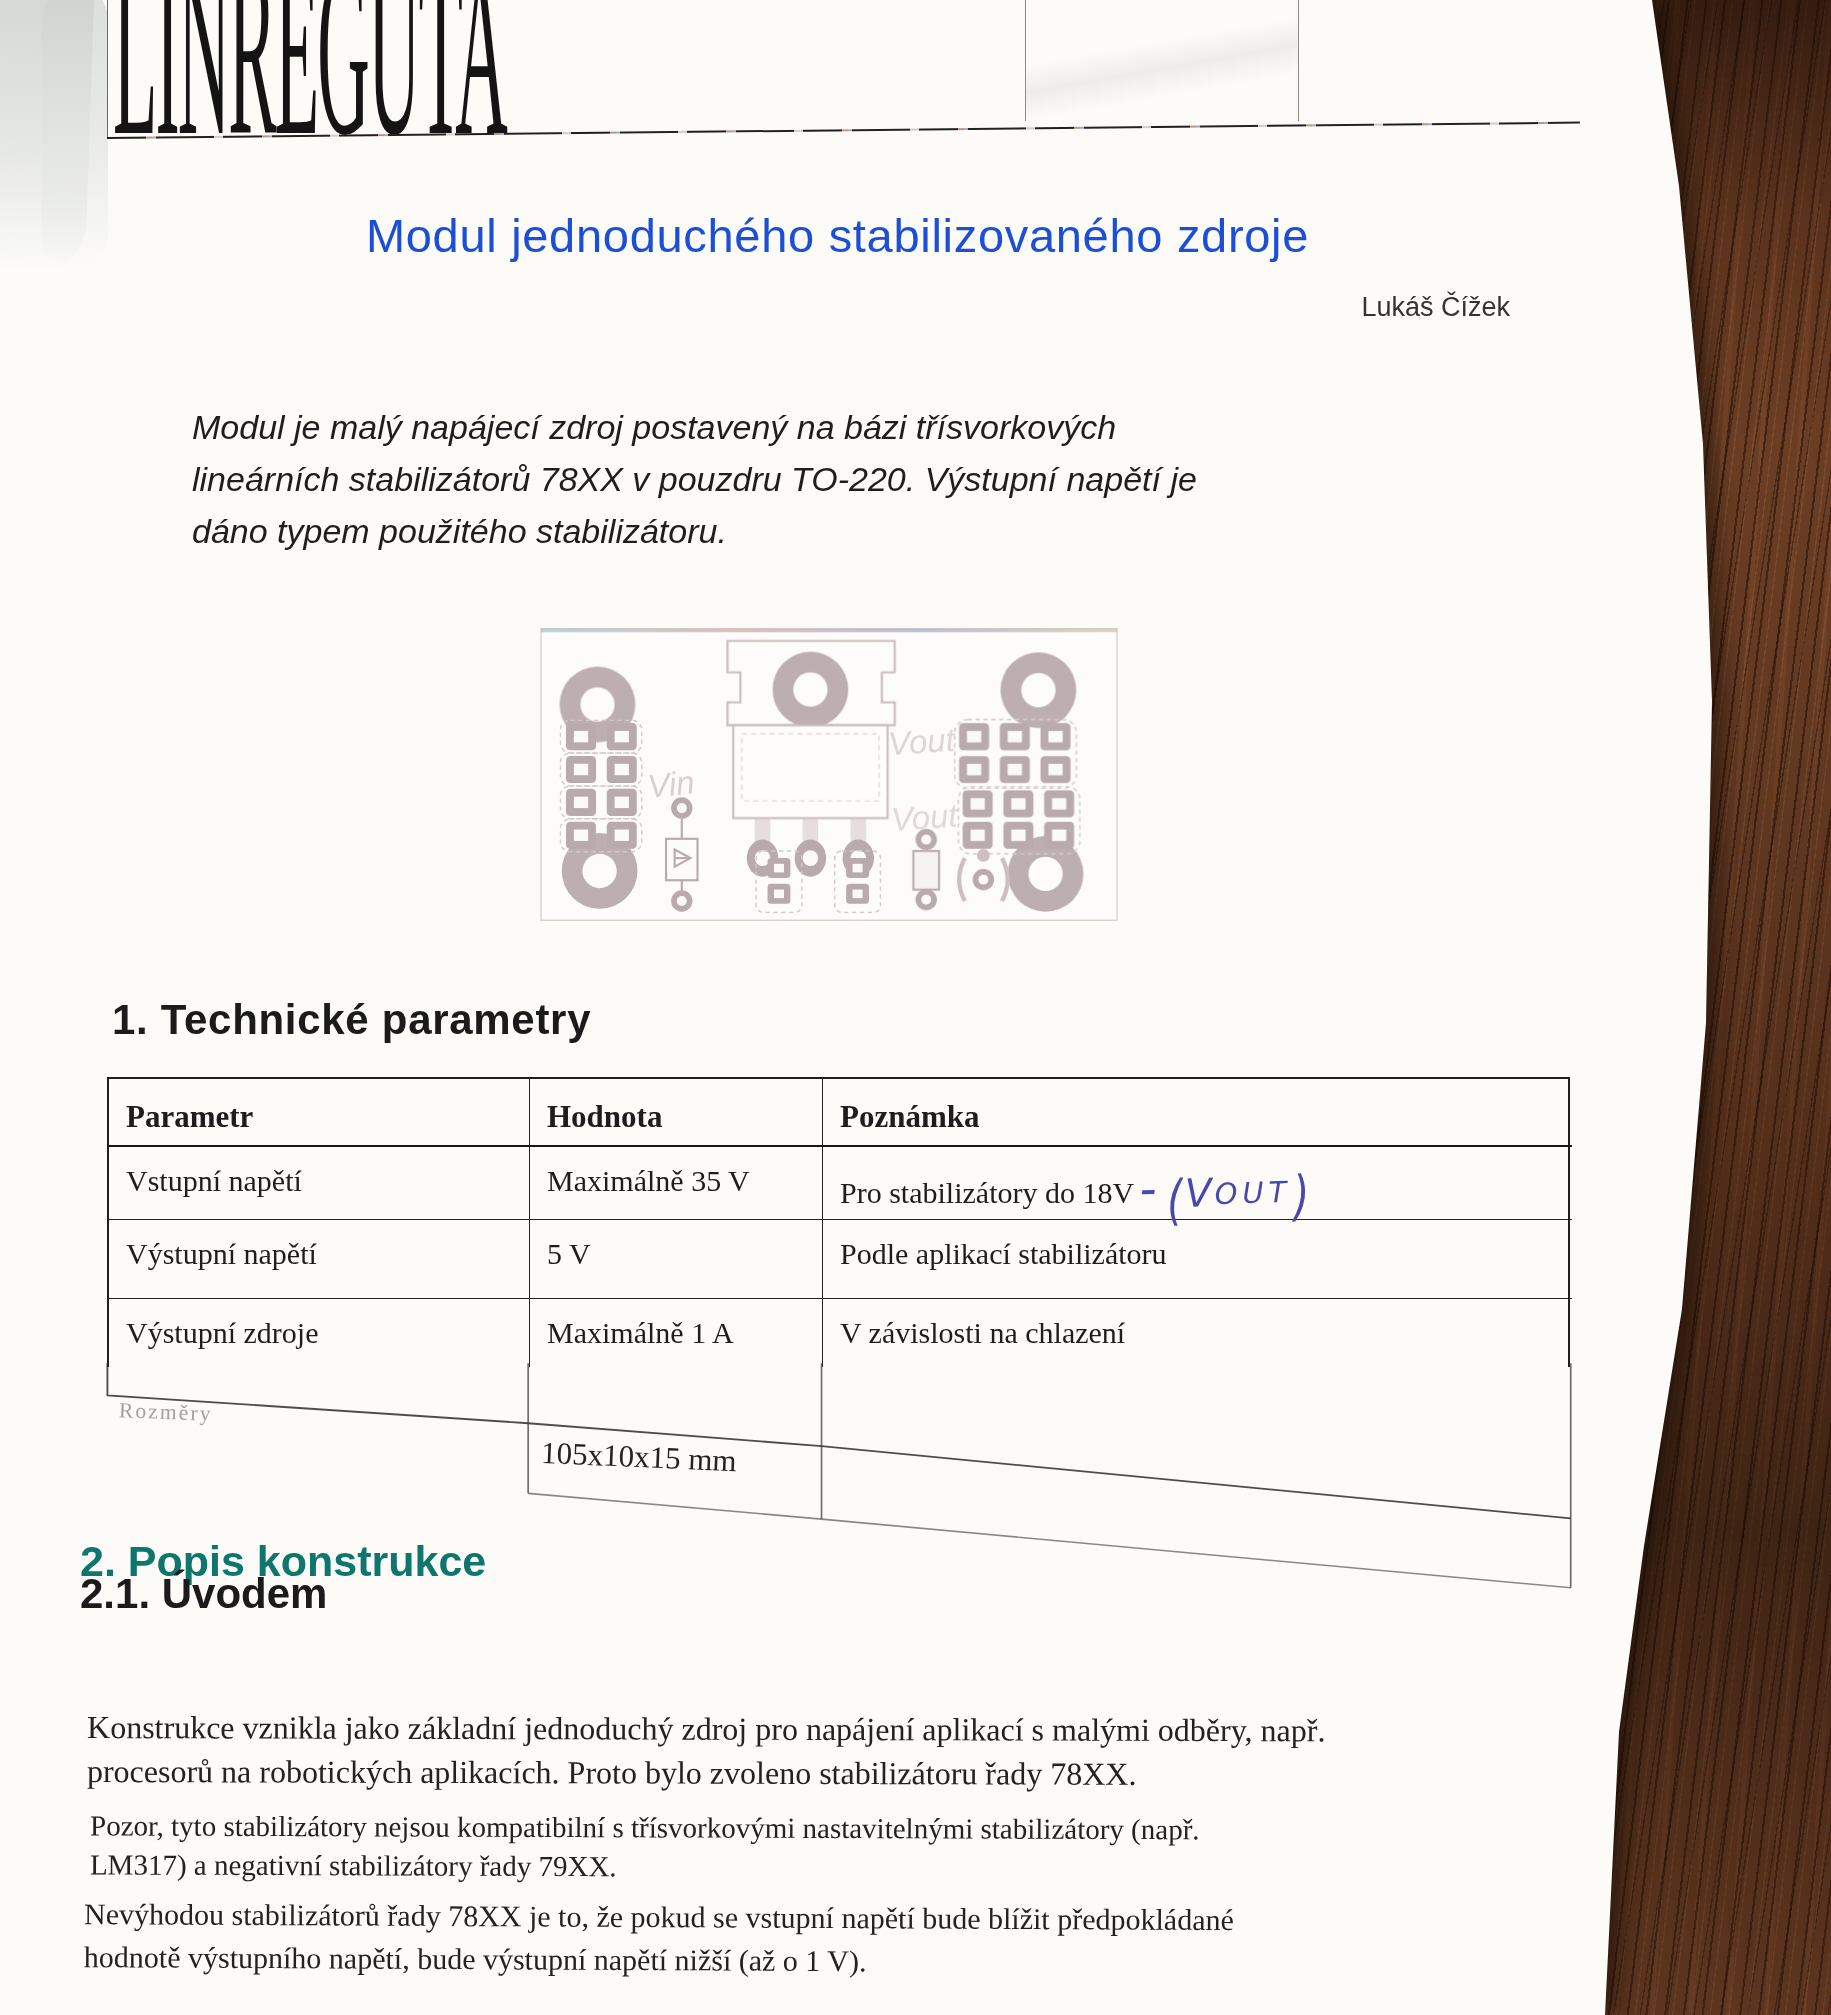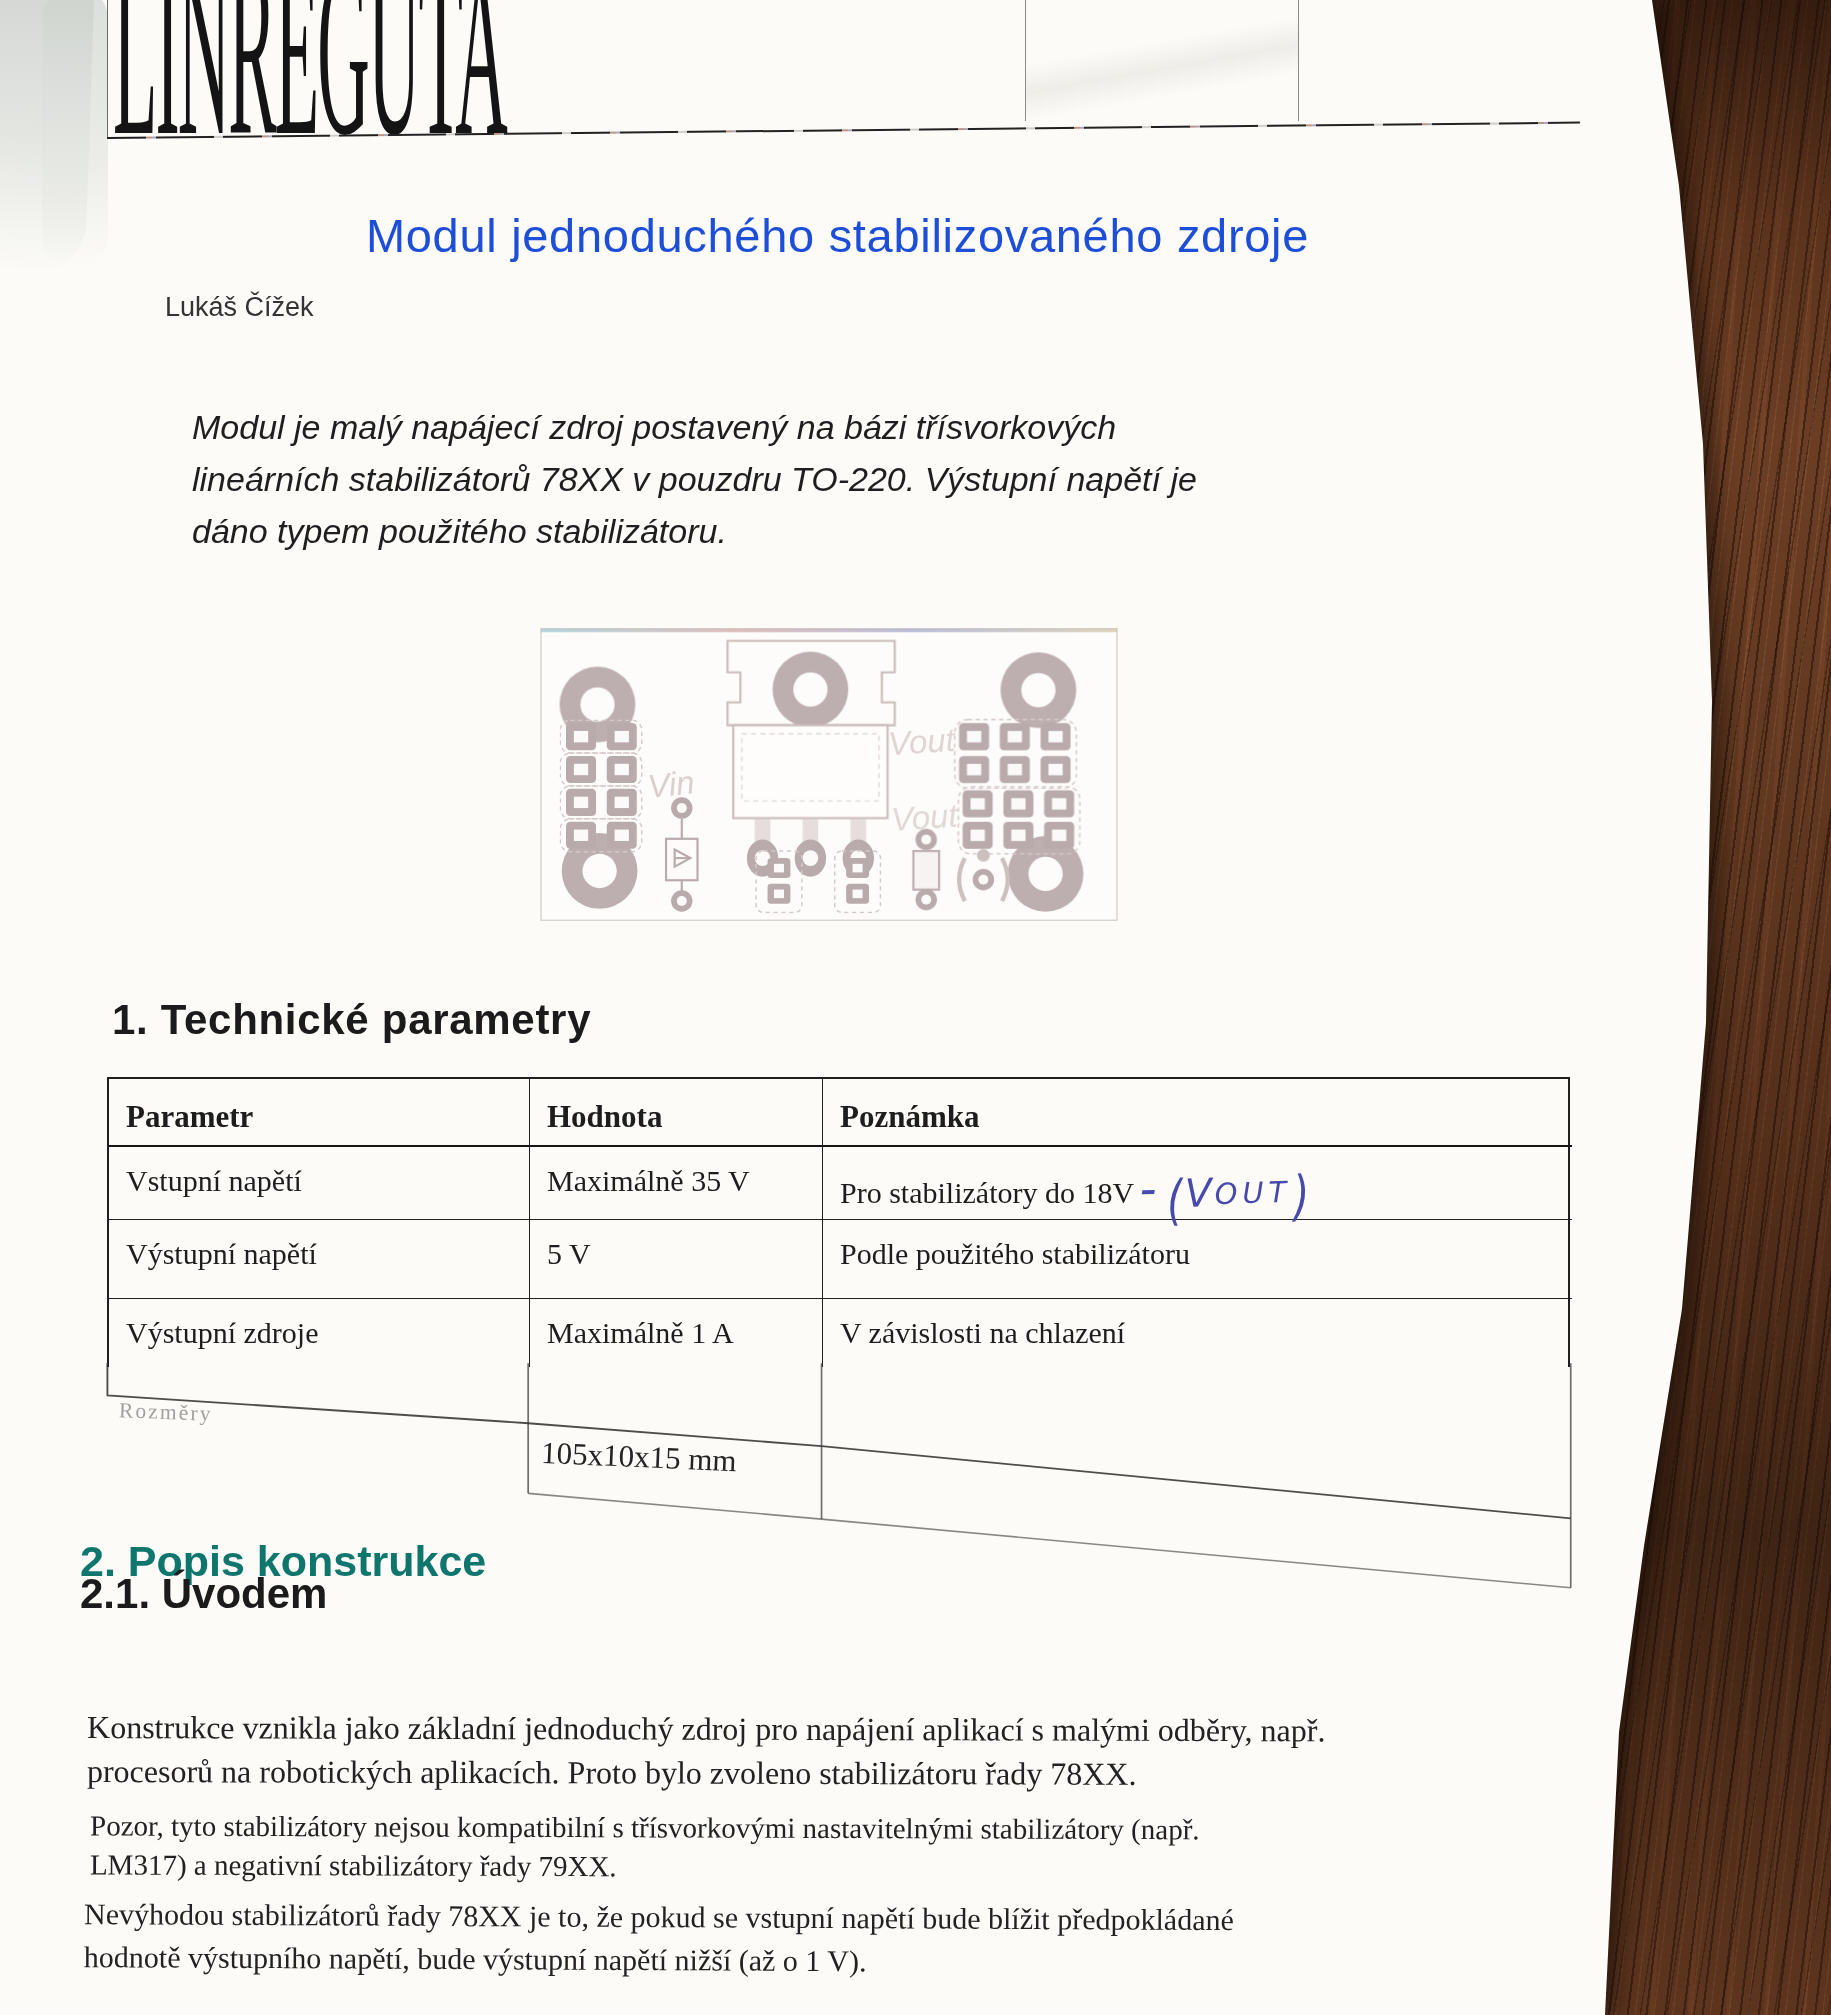--- a/index.html
+++ b/index.html
@@ -36,21 +36,21 @@
   .hbox{position:absolute;left:1025px;top:0;width:272px;height:121px;
     border-left:1.4px solid #8a8a86;border-right:1.4px solid #8a8a86;
     background:linear-gradient(170deg,transparent 38%,rgba(178,172,160,.18) 55%,transparent 72%);}
   .logo-wrap{position:absolute;left:113px;top:0;width:472px;height:187px;overflow:hidden;}
   .logo-text{position:absolute;left:0;bottom:-5.7px;font-family:"Liberation Serif",serif;
     font-size:107px;letter-spacing:-2.9px;color:#141414;white-space:nowrap;
     transform:scale(.68,2.3);transform-origin:left bottom;}
   
   .title{position:absolute;left:165px;top:208px;width:1345px;text-align:center;
     font-size:47px;letter-spacing:0.7px;color:#1d4ed8;}
-  .author{position:absolute;left:165px;top:292px;width:1345px;text-align:left;
+  .author{position:absolute;left:165px;top:292px;width:1345px;text-align:right;
     font-size:27px;color:#333;}
   .intro{position:absolute;left:192px;top:401px;width:1259px;font-style:italic;
     font-size:34px;line-height:52px;color:#1e1e1e;white-space:pre-line;}
   
   .pcb{position:absolute;left:540px;top:628px;width:578px;height:293px;}
   
   .h-s1{position:absolute;left:112px;top:996px;font-size:42px;font-weight:bold;
     letter-spacing:0.7px;color:#1b1b1b;}
   .h-s2{position:absolute;left:80px;top:1537px;font-size:43px;font-weight:bold;color:#0f766e;}
   .h-s21{position:absolute;left:80px;top:1570px;font-size:42px;font-weight:bold;color:#1b1b1b;}
@@ -237,21 +237,21 @@
       <div class="cell hdr last">Poznámka</div>
 
       <div class="cell">Vstupní napětí</div>
       <div class="cell">Maximálně 35 V</div>
       <div class="cell last">
         <span>Pro stabilizátory do 18V</span><span class="hand"><span class="d">–</span><span class="p">(</span><span class="v">V</span><span class="out">OUT</span><span class="p">)</span></span>
       </div>
 
       <div class="cell">Výstupní napětí</div>
       <div class="cell">5 V</div>
-      <div class="cell last">Podle použitého stabilizátoru</div>
+      <div class="cell last">Podle aplikací stabilizátoru</div>
 
       <div class="cell r3">Výstupní zdroje</div>
       <div class="cell r3">Maximálně 1 A</div>
       <div class="cell r3 last">V závislosti na chlazení</div>
     </div>
 
     <div class="rozmery">Rozměry</div>
     <div class="rozhod">105x10x15 mm</div>
     <svg class="foldlines" width="1832" height="2015" viewBox="0 0 2560 2816">
       <path d="M150,1905 L150,1950 L738,1989 L1148,2021 L2195,2122" fill="none" stroke="#2e2e2e" stroke-width="2.6" opacity=".85"></path>

